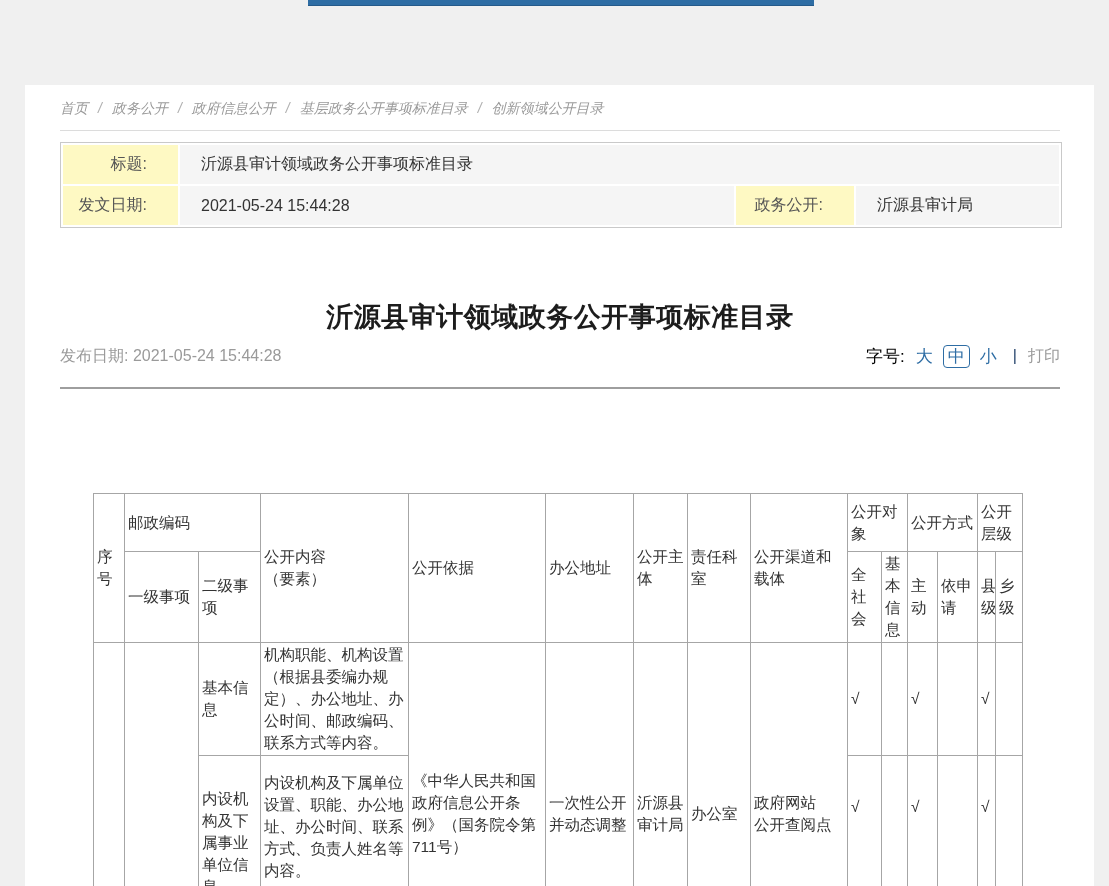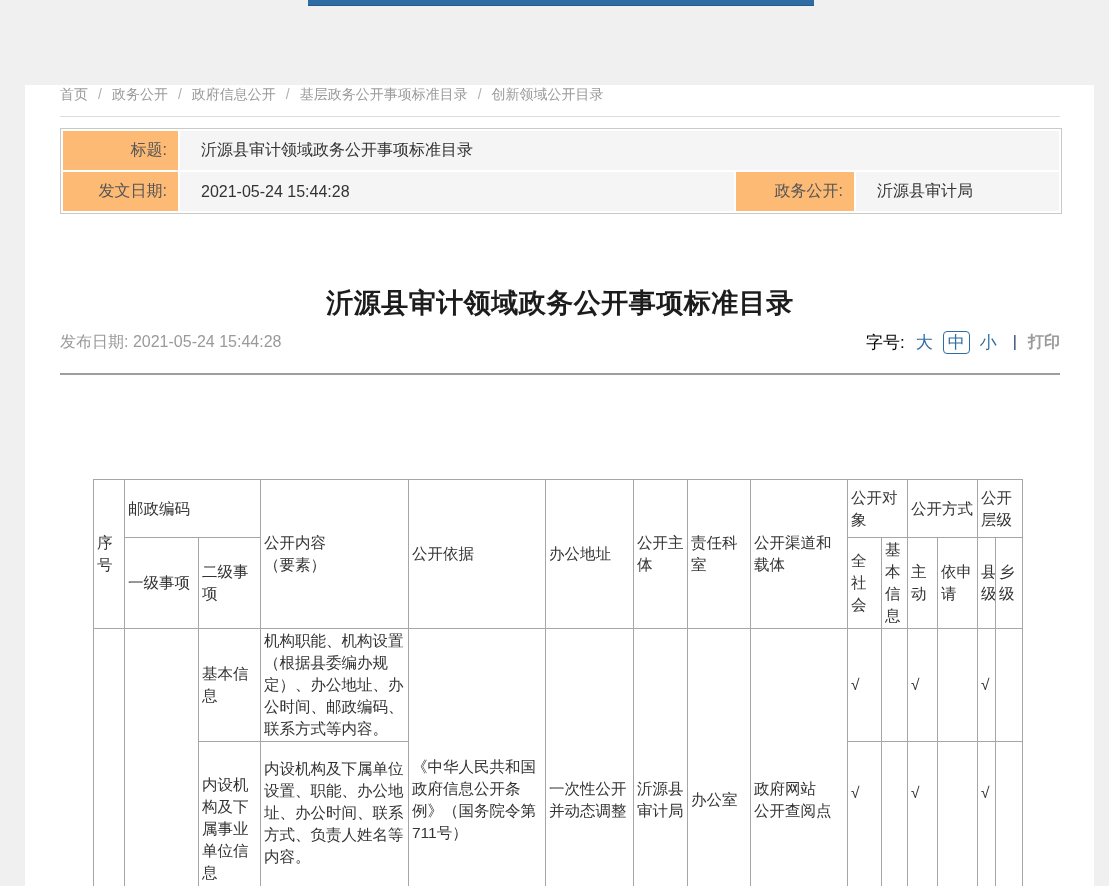--- a/index.html
+++ b/index.html
@@ -8,39 +8,39 @@
     background:#f0f0f0;
     font-family:"Liberation Sans","DejaVu Sans",sans-serif;
     -webkit-font-smoothing:antialiased;
   }
   
   .topbar-fragment{position:absolute;left:308px;top:0;width:506px;height:5px;background:#2e6da4;border-bottom:1px solid #255a8a;}
   
   .card{position:absolute;left:25px;top:85px;width:1069px;height:1400px;background:#ffffff;}
   .card-inner{padding:0 34px 0 35px;}
   
-  .breadcrumb{font-size:14px;color:#9a9a9a;line-height:18px;}
+  .breadcrumb{padding-top:14px;font-size:14px;color:#9a9a9a;line-height:18px;font-style:italic;}
   .breadcrumb .bc-item{color:#9a9a9a;cursor:pointer;}
   .breadcrumb .bc-sep{color:#b0b0b0;margin:0 10px;}
   .bc-divider{margin-top:13px;border-bottom:1px solid #dcdcdc;}
   
   .meta-table{margin-top:11px;width:1000px;border:1px solid #c9c9c9;border-collapse:separate;border-spacing:2px;background:#fff;table-layout:fixed;}
   .meta-table td{height:37px;font-size:16px;vertical-align:middle;overflow:hidden;}
-  .meta-table td.m-label{background:#fdba74;color:#555;text-align:right;padding-right:11px;}
+  .meta-table td.m-label{background:#fef9c3;color:#555;text-align:right;padding-right:31px;}
   .meta-table td.m-value{background:#f5f5f5;color:#333;text-align:left;padding-left:21px;}
   
   .article-title{margin-top:72px;text-align:center;font-size:27px;font-weight:bold;color:#1c1c1c;letter-spacing:0.5px;line-height:34px;}
   .info-row{margin-top:10px;display:flex;justify-content:space-between;align-items:center;height:24px;}
   .pub-date{font-size:16px;color:#9a9a9a;}
   .font-ctrl{display:flex;align-items:center;font-size:17px;}
   .fz-label{color:#000000;margin-right:6px;}
   .fz-btn{color:#2e6da4;margin:0 5px;cursor:pointer;}
   .fz-btn.active{border:1px solid #2e6da4;border-radius:4px;padding:0px 4px;line-height:21px;}
   .fz-sep{color:#24436b;margin:0 11px;font-size:16px;}
-  .print-btn{color:#9a9a9a;font-size:16px;cursor:pointer;font-weight:bold;}
+  .print-btn{color:#9a9a9a;font-size:16px;cursor:pointer;}
   .info-divider{margin-top:19px;border-bottom:2px solid #9e9e9e;}
   
   .catalog{margin-top:104px;margin-left:33px;width:929px;border-collapse:collapse;table-layout:fixed;}
   .catalog td{
     border:1px solid #a6a6a6;font-size:15.5px;line-height:22px;color:#333;
     padding:1px 2px 1px 3px;vertical-align:middle;text-align:left;
     white-space:pre-line;overflow:hidden;
   }
   .catalog tr.h1{height:58px;}
   .catalog tr.h2{height:86px;}

